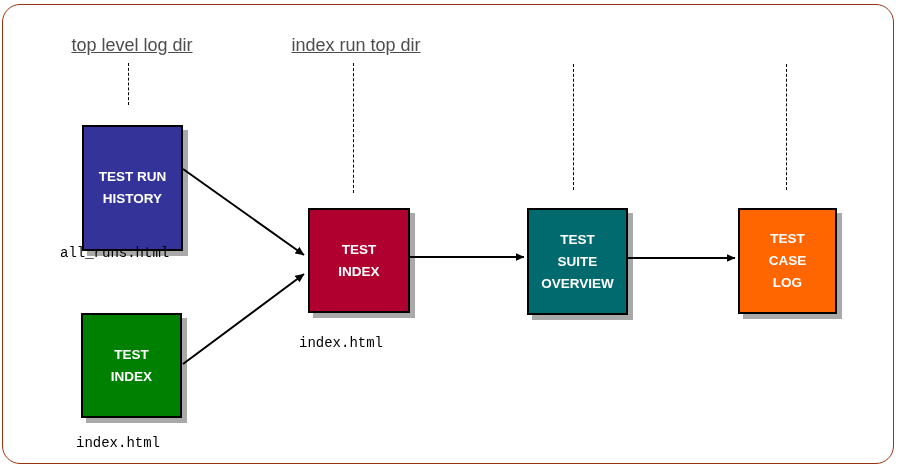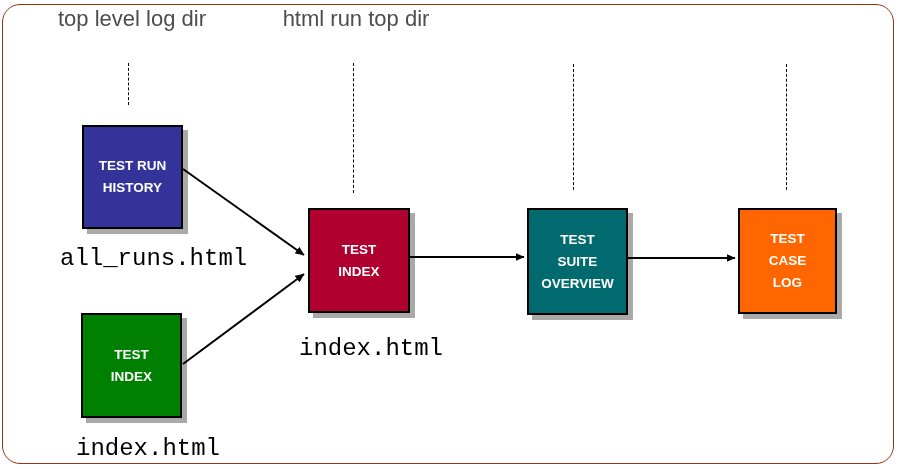--- a/index.html
+++ b/index.html
@@ -13,26 +13,27 @@
   .frame{
     position:absolute;
     left:2px;top:4px;width:890px;height:458px;
     border:1px solid #993311;
     border-radius:18px;
     background:#ffffff;
   }
   .col-header{
     position:absolute;
     width:220px;
-    top:6px;
+    top:35px;
     text-align:center;
-    font-size:22px;
+    font-size:18px;
     color:#4d4d4d;
     letter-spacing:0px;
     white-space:nowrap;
+    text-decoration:underline;
   }
   .guide{
     position:absolute;
     width:0;
     border-left:1px dashed #000000;
   }
   .node{
     position:absolute;
     box-sizing:border-box;
     border:2px solid #000000;
@@ -43,46 +44,46 @@
     text-align:center;
     color:#ffffff;
     font-weight:bold;
     font-size:13.5px;
     line-height:22px;
     white-space:pre-line;
   }
   .filelabel{
     position:absolute;
     font-family:"Liberation Mono","DejaVu Sans Mono",monospace;
-    font-size:24px;
+    font-size:14px;
     color:#000000;
     white-space:nowrap;
   }
   svg.arrows{
     position:absolute;
     left:0;top:0;
     pointer-events:none;
   }
 </style>
 </head>
 <body>
 
 <div class="stage">
 
   <div class="frame"></div>
 
   <div class="col-header" style="left:22px">top level log dir</div>
-  <div class="col-header" style="left:246px">html run top dir</div>
+  <div class="col-header" style="left:246px">index run top dir</div>
 
   <div class="guide" style="left:128px;top:63px;height:42px"></div>
   <div class="guide" style="left:353px;top:63px;height:130px"></div>
   <div class="guide" style="left:573px;top:64px;height:126px"></div>
   <div class="guide" style="left:786px;top:64px;height:126px"></div>
 
-  <div class="node" style="left: 82px; top: 125px; width: 101px; height: 104px; background-color: rgb(51, 51, 153);">TEST RUN
+  <div class="node" style="left: 82px; top: 125px; width: 101px; height: 126px; background-color: rgb(51, 51, 153);">TEST RUN
 HISTORY</div>
 
   <div class="node" style="left: 81px; top: 313px; width: 101px; height: 105px; background-color: rgb(0, 128, 0);">TEST
 INDEX</div>
 
   <div class="node" style="left: 308px; top: 208px; width: 102px; height: 105px; background-color: rgb(176, 0, 48);">TEST
 INDEX</div>
 
   <div class="node" style="left: 527px; top: 208px; width: 101px; height: 107px; background-color: rgb(0, 106, 110);">TEST
 SUITE

